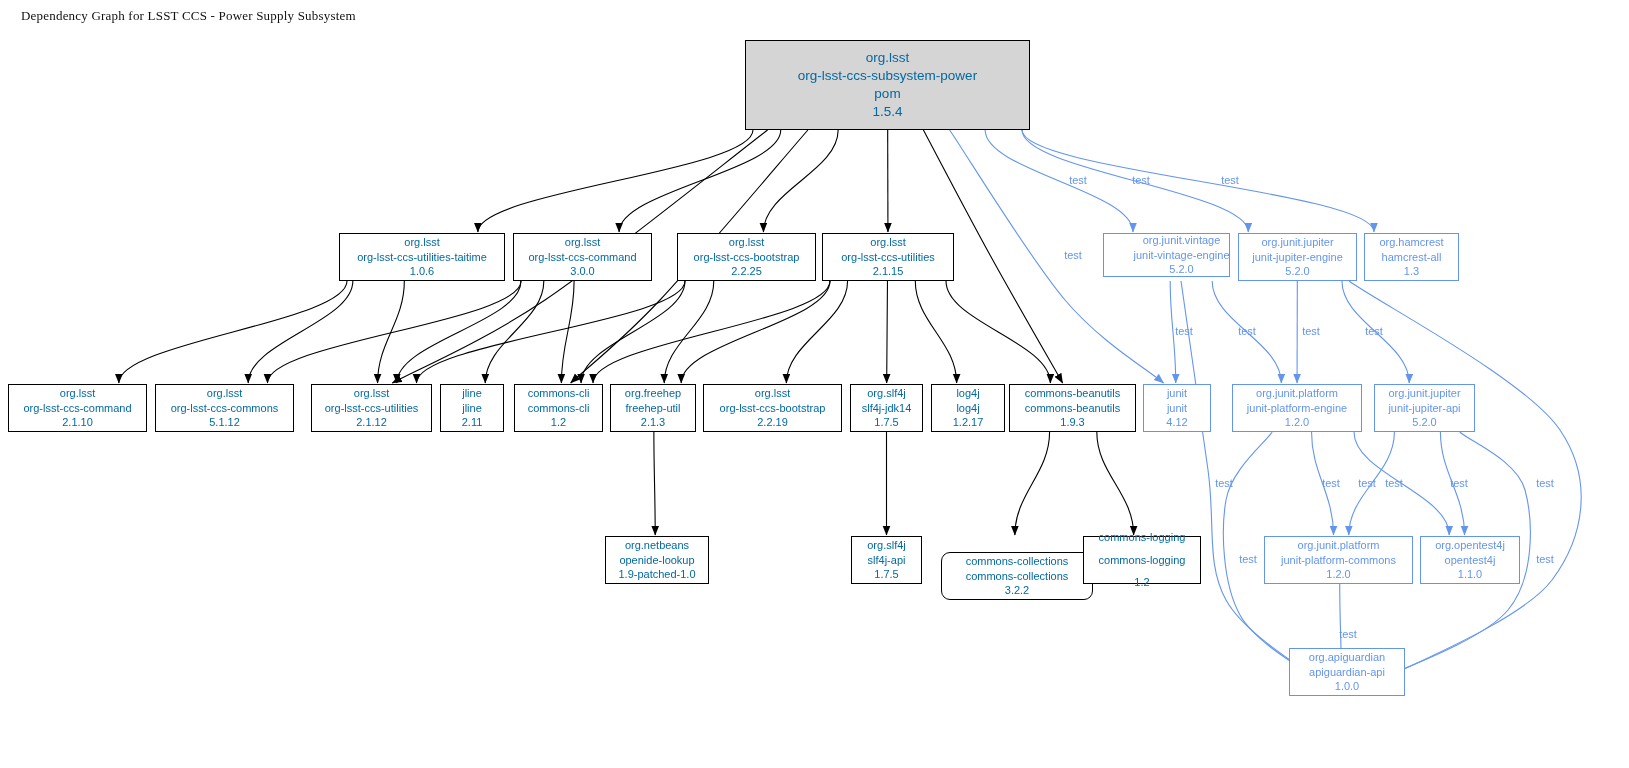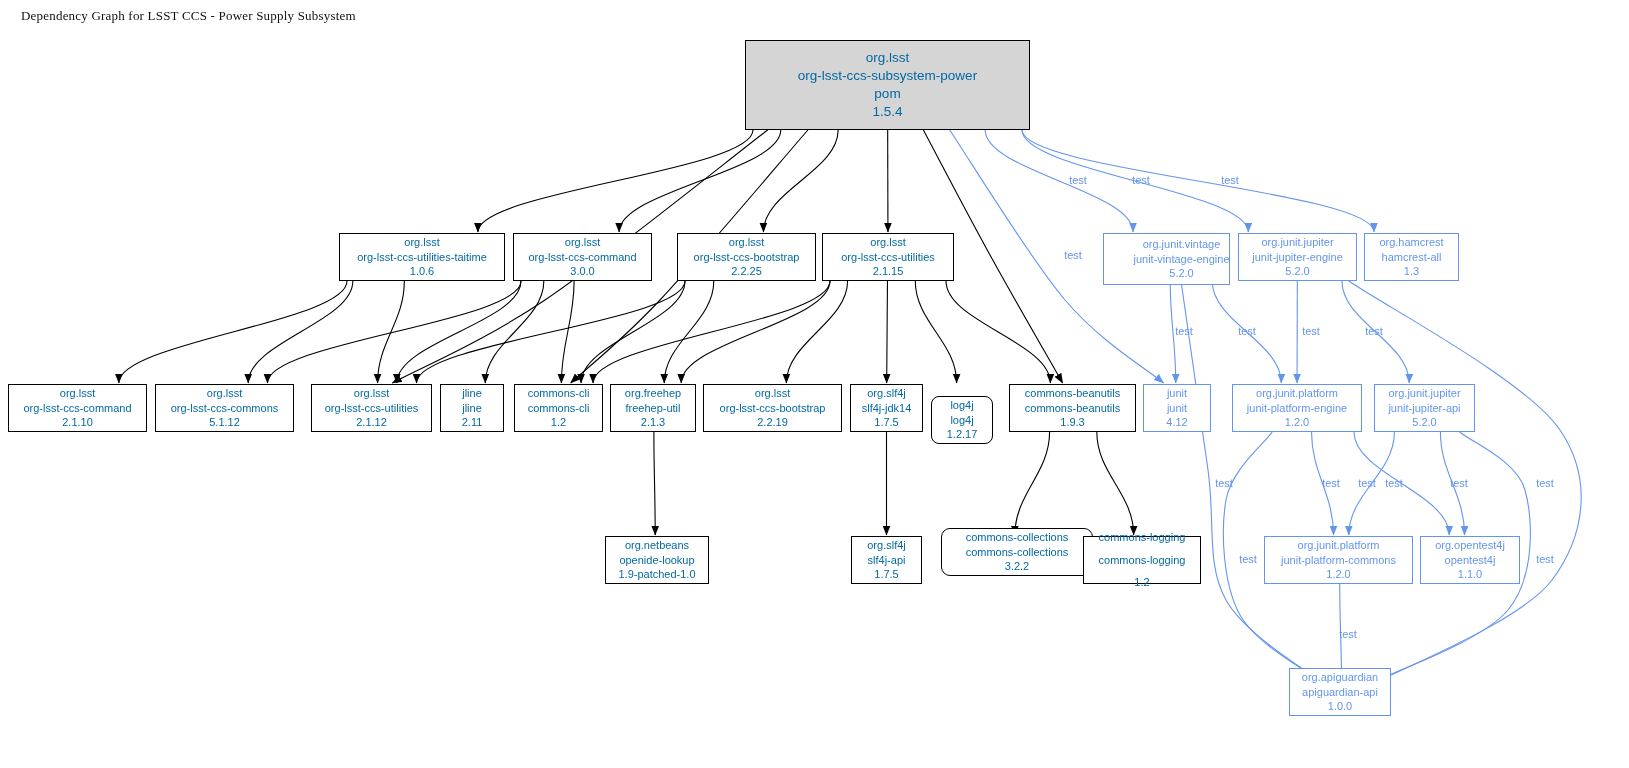--- a/index.html
+++ b/index.html
@@ -113,21 +113,21 @@
     <div class="node compile" style="left: 677px; top: 233px; width: 139px; height: 48px;">
       <div class="nl">org.lsst</div>
       <div class="nl">org-lsst-ccs-bootstrap</div>
       <div class="nl">2.2.25</div>
     </div>
     <div class="node compile" style="left: 822px; top: 233px; width: 132px; height: 48px;">
       <div class="nl">org.lsst</div>
       <div class="nl">org-lsst-ccs-utilities</div>
       <div class="nl">2.1.15</div>
     </div>
-    <div class="node test" style="left: 1103px; top: 233px; width: 127px; height: 52px; padding-left: 30px;">
+    <div class="node test" style="left: 1103px; top: 233px; width: 127px; height: 44px; padding-left: 30px;">
       <div class="nl">org.junit.vintage</div>
       <div class="nl">junit-vintage-engine</div>
       <div class="nl">5.2.0</div>
     </div>
     <div class="node test" style="left: 1238px; top: 233px; width: 119px; height: 48px;">
       <div class="nl">org.junit.jupiter</div>
       <div class="nl">junit-jupiter-engine</div>
       <div class="nl">5.2.0</div>
     </div>
     <div class="node test" style="left: 1364px; top: 233px; width: 95px; height: 48px;">
@@ -168,21 +168,21 @@
     <div class="node compile" style="left: 703px; top: 384px; width: 139px; height: 48px;">
       <div class="nl">org.lsst</div>
       <div class="nl">org-lsst-ccs-bootstrap</div>
       <div class="nl">2.2.19</div>
     </div>
     <div class="node compile" style="left: 850px; top: 384px; width: 73px; height: 48px;">
       <div class="nl">org.slf4j</div>
       <div class="nl">slf4j-jdk14</div>
       <div class="nl">1.7.5</div>
     </div>
-    <div class="node compile" style="left: 931px; top: 396px; width: 62px; height: 48px; border-radius: 8px;">
+    <div class="node compile" style="left: 931px; top: 384px; width: 74px; height: 48px;">
       <div class="nl">log4j</div>
       <div class="nl">log4j</div>
       <div class="nl">1.2.17</div>
     </div>
     <div class="node compile" style="left: 1009px; top: 384px; width: 127px; height: 48px;">
       <div class="nl">commons-beanutils</div>
       <div class="nl">commons-beanutils</div>
       <div class="nl">1.9.3</div>
     </div>
     <div class="node test" style="left: 1143px; top: 384px; width: 68px; height: 48px;">
@@ -203,38 +203,38 @@
     <div class="node compile" style="left: 605px; top: 536px; width: 104px; height: 48px;">
       <div class="nl">org.netbeans</div>
       <div class="nl">openide-lookup</div>
       <div class="nl">1.9-patched-1.0</div>
     </div>
     <div class="node compile" style="left: 851px; top: 536px; width: 71px; height: 48px;">
       <div class="nl">org.slf4j</div>
       <div class="nl">slf4j-api</div>
       <div class="nl">1.7.5</div>
     </div>
-    <div class="node compile" style="left: 941px; top: 528px; width: 152px; height: 48px; border-radius: 9px;">
+    <div class="node compile" style="left: 941px; top: 552px; width: 152px; height: 48px; border-radius: 9px;">
       <div class="nl">commons-collections</div>
       <div class="nl">commons-collections</div>
       <div class="nl">3.2.2</div>
     </div>
     <div class="node compile" style="left: 1083px; top: 536px; width: 118px; height: 48px; gap: 8px;">
       <div class="nl">commons-logging</div>
       <div class="nl">commons-logging</div>
       <div class="nl">1.2</div>
     </div>
     <div class="node test" style="left: 1264px; top: 536px; width: 149px; height: 48px;">
       <div class="nl">org.junit.platform</div>
       <div class="nl">junit-platform-commons</div>
       <div class="nl">1.2.0</div>
     </div>
     <div class="node test" style="left: 1420px; top: 536px; width: 100px; height: 48px;">
       <div class="nl">org.opentest4j</div>
       <div class="nl">opentest4j</div>
       <div class="nl">1.1.0</div>
     </div>
-    <div class="node test" style="left: 1289px; top: 668px; width: 102px; height: 48px;">
+    <div class="node test" style="left: 1289px; top: 648px; width: 116px; height: 48px;">
       <div class="nl">org.apiguardian</div>
       <div class="nl">apiguardian-api</div>
       <div class="nl">1.0.0</div>
     </div>
   </div>
 
 </body></html>

